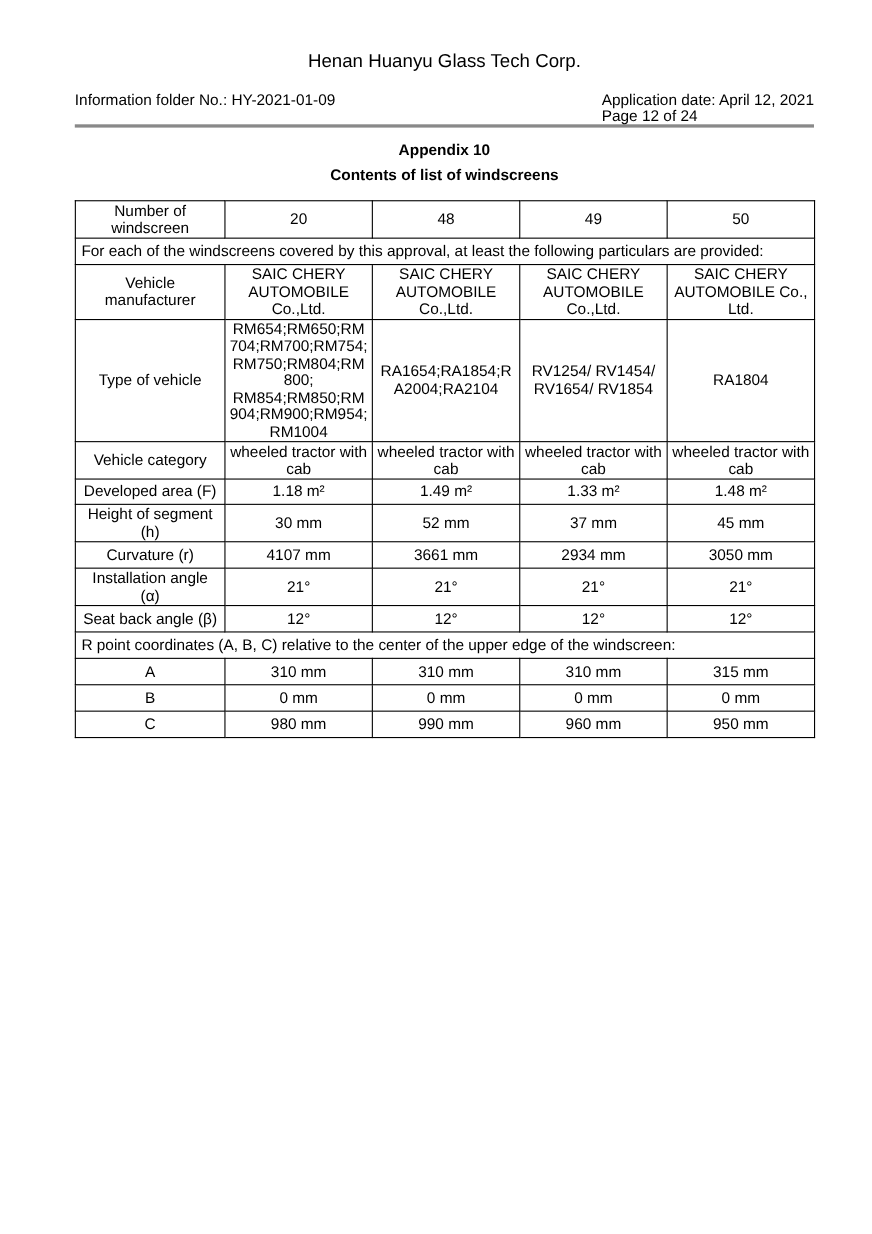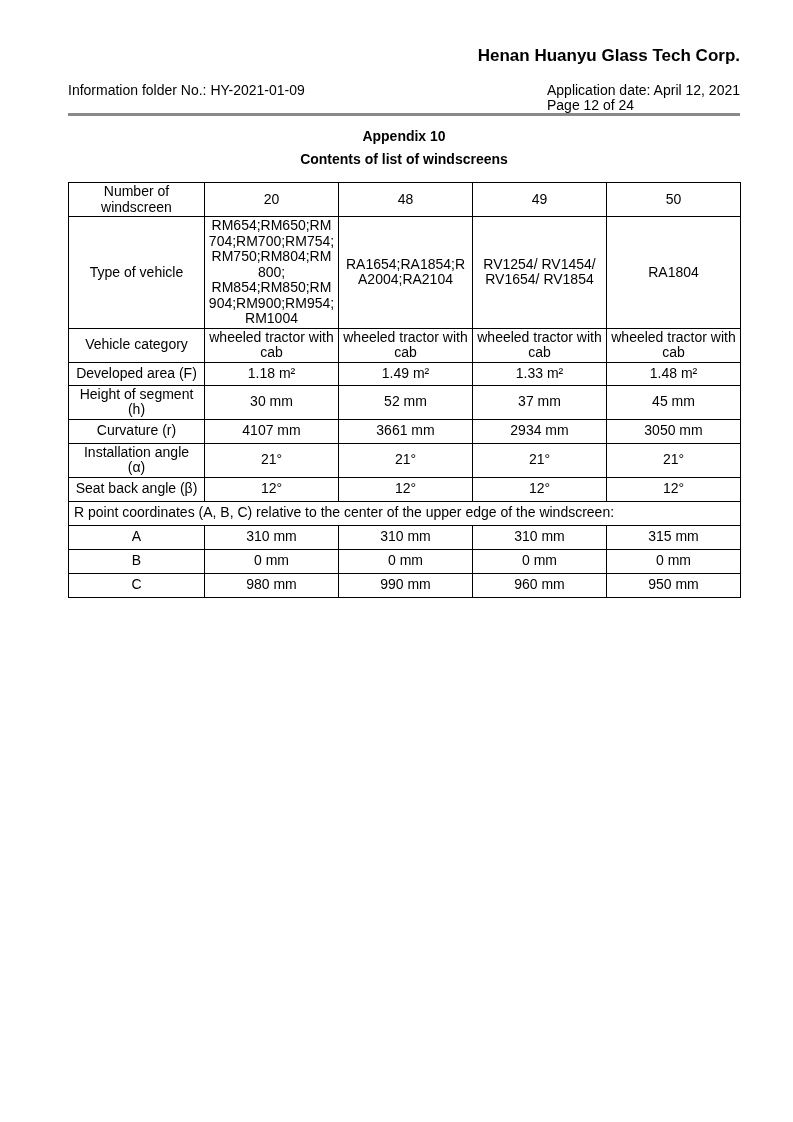--- a/index.html
+++ b/index.html
@@ -11,23 +11,23 @@
     color: #000;
     font-family: "Liberation Sans", "DejaVu Sans", sans-serif;
     overflow: hidden;
   }
   .content {
     margin-left: 68px;
     width: 672px;
   }
   .doc-title {
     padding-top: 46px;
-    text-align: right;
+    text-align: center;
     font-size: 17px;
-    font-weight: bold;
+    font-weight: normal;
     line-height: 20px;
   }
   .info-row {
     margin-top: 17px;
     display: flex;
     justify-content: space-between;
     align-items: flex-start;
     font-size: 14px;
     line-height: 15px;
   }
@@ -105,20 +105,30 @@
         <col style="width:134px">
       </colgroup>
       <tbody>
         <tr style="height:31px">
           <td class="lbl">Number of windscreen</td>
           <td>20</td>
           <td>48</td>
           <td>49</td>
           <td>50</td>
         </tr>
+        <tr style="height:24px">
+          <td class="note-cell" colspan="5">For each of the windscreens covered by this approval, at least the following particulars are provided:</td>
+        </tr>
+        <tr style="height:46px">
+          <td class="lbl">Vehicle manufacturer</td>
+          <td>SAIC CHERY AUTOMOBILE Co.,Ltd.</td>
+          <td>SAIC CHERY AUTOMOBILE Co.,Ltd.</td>
+          <td>SAIC CHERY AUTOMOBILE Co.,Ltd.</td>
+          <td>SAIC CHERY AUTOMOBILE Co., Ltd.</td>
+        </tr>
         <tr style="height:108px">
           <td class="lbl">Type of vehicle</td>
           <td>RM654;RM650;RM704;RM700;RM754;RM750;RM804;RM800;
 RM854;RM850;RM904;RM900;RM954;RM1004</td>
           <td>RA1654;RA1854;RA2004;RA2104</td>
           <td>RV1254/ RV1454/ RV1654/ RV1854</td>
           <td>RA1804</td>
         </tr>
         <tr style="height:32px">
           <td class="lbl">Vehicle category</td>

